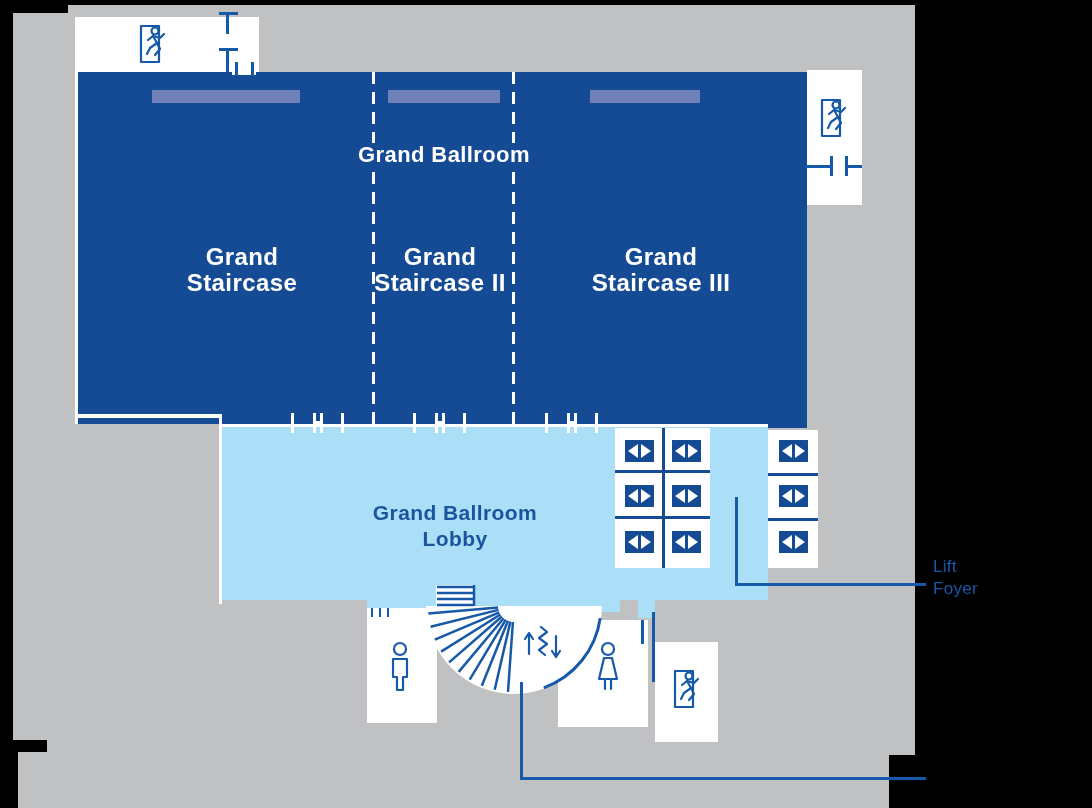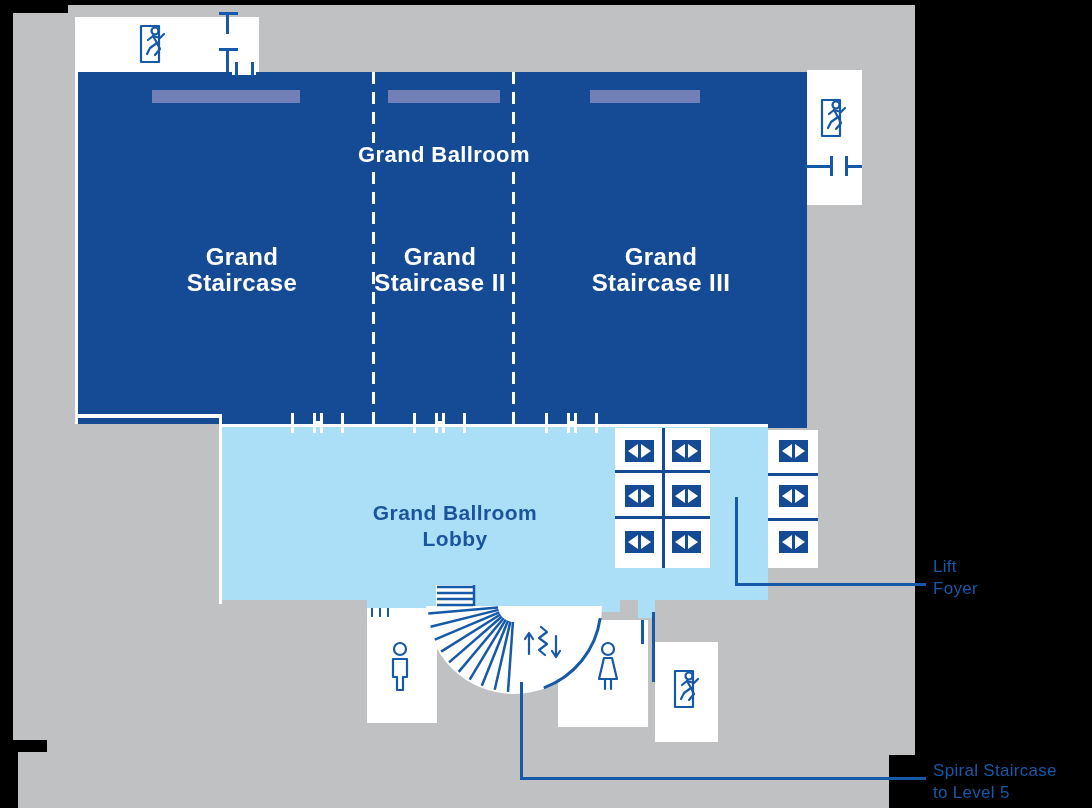--- a/index.html
+++ b/index.html
@@ -226,15 +226,14 @@
         <path d="M20 21 L23 27 L18 33"></path>
     </g>
   </svg>
 
   <div class="abs acc" style="left:735px;top:497px;width:3px;height:87px;"></div>
   <div class="abs acc" style="left:735px;top:583px;width:191px;height:3px;"></div>
   <div class="abs acc" style="left:520px;top:682px;width:3px;height:96px;"></div>
   <div class="abs acc" style="left:520px;top:777px;width:406px;height:3px;"></div>
 
   <div class="abs callout" style="left:933px;top:556px;"><span>Lift</span><br><span>Foyer</span></div>
-  <div class="abs callout" style="left:933px;top:760px;"><span>Spiral Staircase</span><br><span>to Level 5</span></div>
 
 </div>
 
 </body></html>

